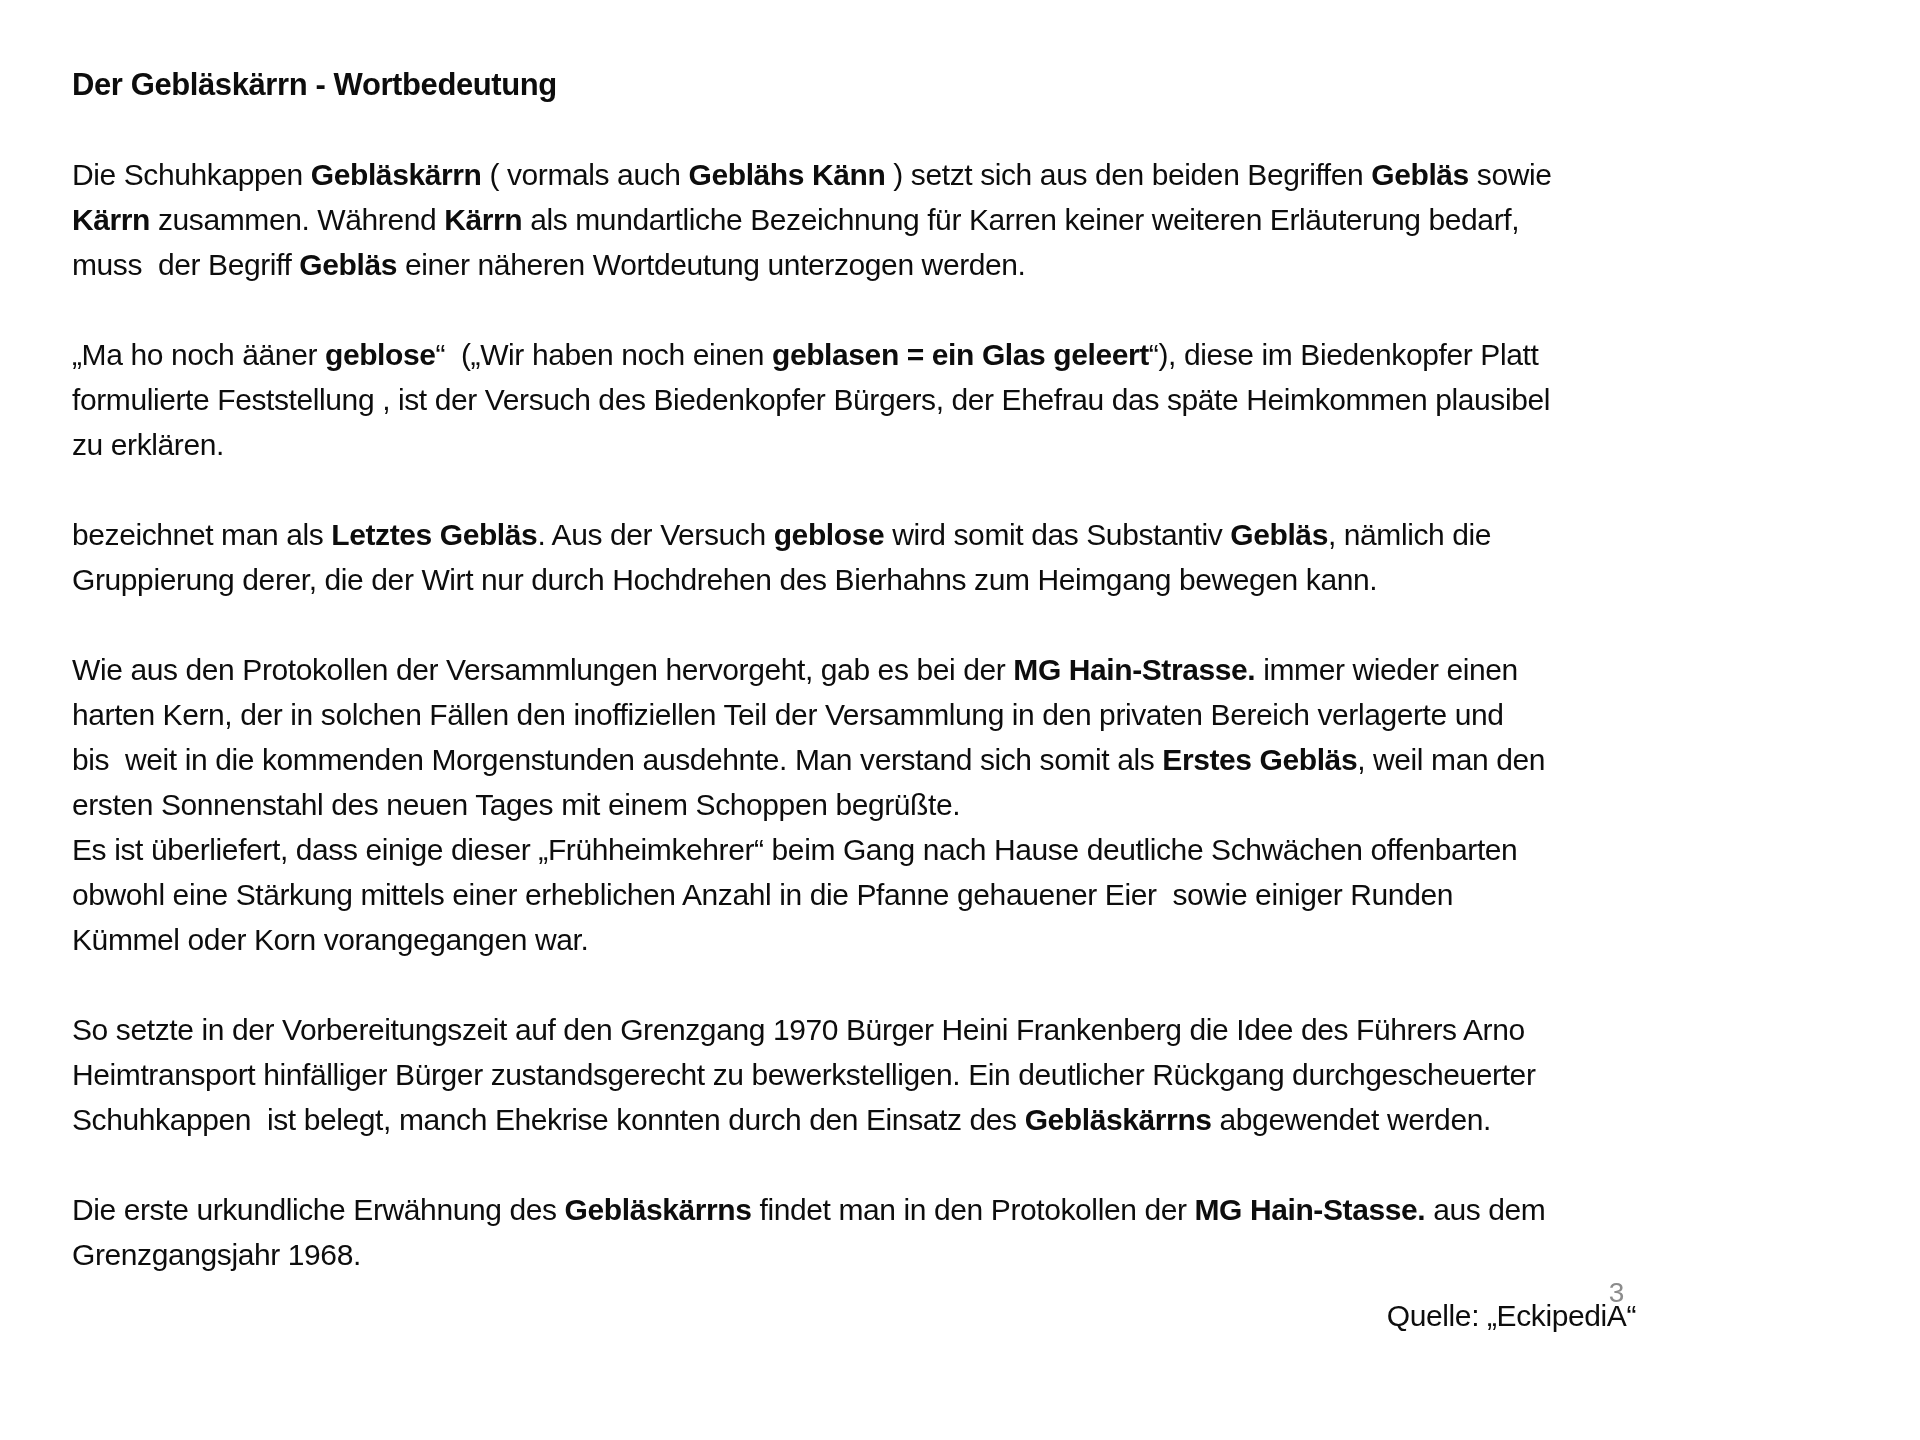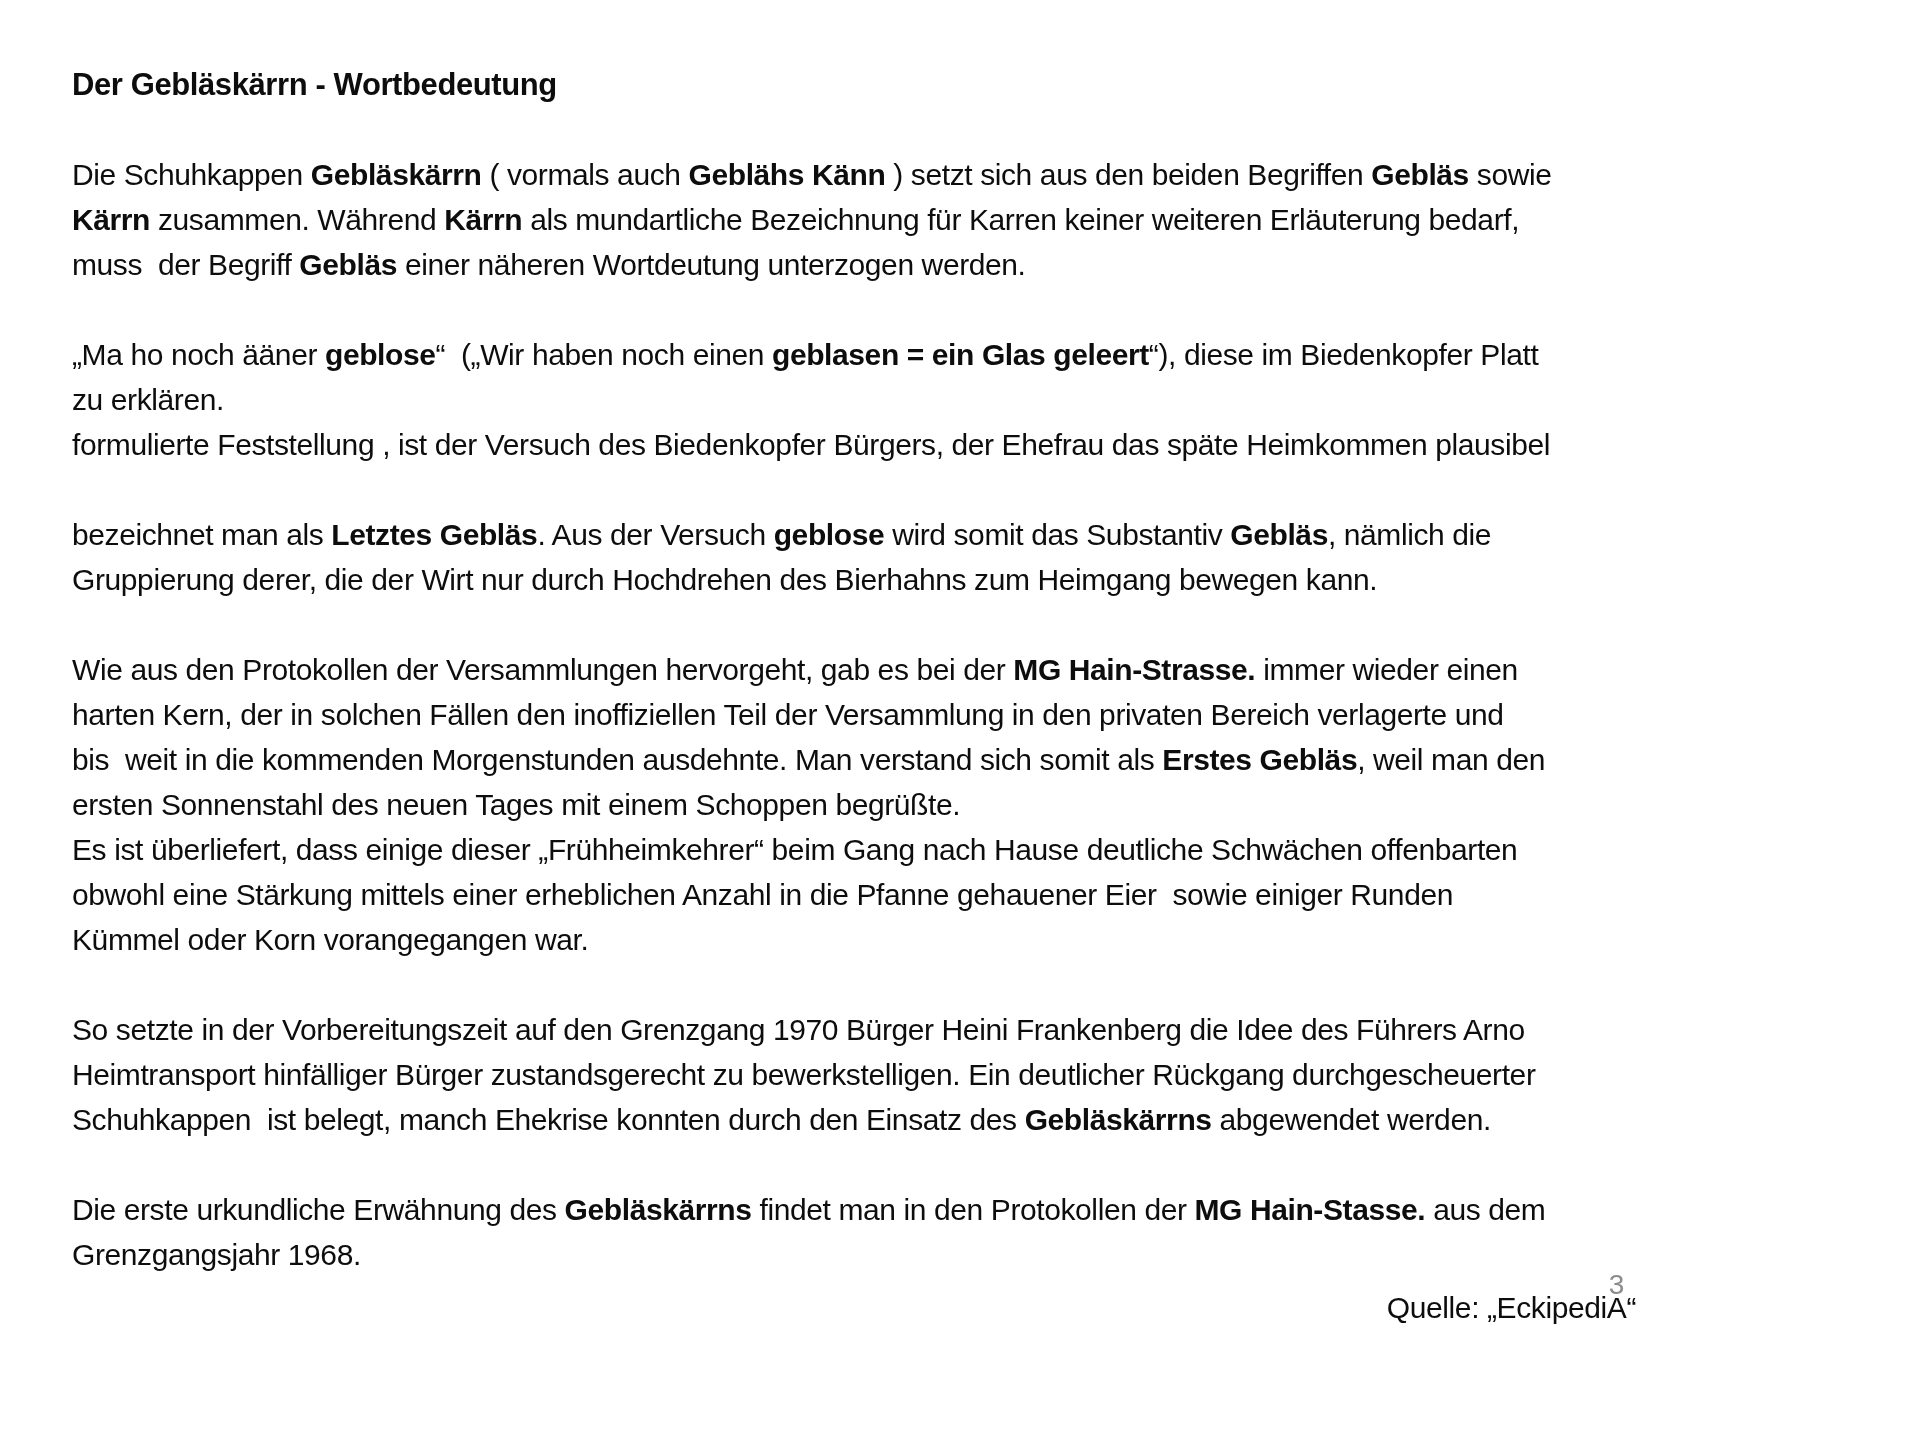--- a/index.html
+++ b/index.html
@@ -28,21 +28,21 @@
   .doc-title {
     font-size: 31px;
     font-weight: 700;
     margin: 0 0 45px 0;
     line-height: 45px;
   }
   .para {
     margin: 0 0 45px 0;
   }
   .para:last-of-type {
-    margin-bottom: 8px;
+    margin-bottom: 16px;
   }
   .line {
     display: block;
     white-space: pre-wrap;
   }
   .line b {
     font-weight: 700;
   }
   .footer {
     position: relative;
@@ -67,22 +67,22 @@
     <h1 class="doc-title">Der Gebläskärrn - Wortbedeutung</h1>
 
     <div>
         <p class="para">
           <span class="line"><span>Die Schuhkappen </span><b>Gebläskärrn</b><span> ( vormals auch </span><b>Geblähs Känn</b><span> ) setzt sich aus den beiden Begriffen </span><b>Gebläs</b><span> sowie</span></span>
           <span class="line"><b>Kärrn</b><span> zusammen. Während </span><b>Kärrn</b><span> als mundartliche Bezeichnung für Karren keiner weiteren Erläuterung bedarf,</span></span>
           <span class="line"><span>muss  der Begriff </span><b>Gebläs</b><span> einer näheren Wortdeutung unterzogen werden.</span></span>
         </p>
         <p class="para">
           <span class="line"><span>„Ma ho noch ääner </span><b>geblose</b><span>“  („Wir haben noch einen </span><b>geblasen = ein Glas geleert</b><span>“), diese im Biedenkopfer Platt</span></span>
+          <span class="line"><span>formulierte Feststellung , ist der Versuch des Biedenkopfer Bürgers, der Ehefrau das späte Heimkommen plausibel</span></span>
           <span class="line"><span>zu erklären.</span></span>
-          <span class="line"><span>formulierte Feststellung , ist der Versuch des Biedenkopfer Bürgers, der Ehefrau das späte Heimkommen plausibel</span></span>
         </p>
         <p class="para">
           <span class="line"><span>bezeichnet man als </span><b>Letztes Gebläs</b><span>. Aus der Versuch </span><b>geblose</b><span> wird somit das Substantiv </span><b>Gebläs</b><span>, nämlich die</span></span>
           <span class="line"><span>Gruppierung derer, die der Wirt nur durch Hochdrehen des Bierhahns zum Heimgang bewegen kann.</span></span>
         </p>
         <p class="para">
           <span class="line"><span>Wie aus den Protokollen der Versammlungen hervorgeht, gab es bei der </span><b>MG Hain-Strasse.</b><span> immer wieder einen</span></span>
           <span class="line"><span>harten Kern, der in solchen Fällen den inoffiziellen Teil der Versammlung in den privaten Bereich verlagerte und</span></span>
           <span class="line"><span>bis  weit in die kommenden Morgenstunden ausdehnte. Man verstand sich somit als </span><b>Erstes Gebläs</b><span>, weil man den</span></span>
           <span class="line"><span>ersten Sonnenstahl des neuen Tages mit einem Schoppen begrüßte.</span></span>

